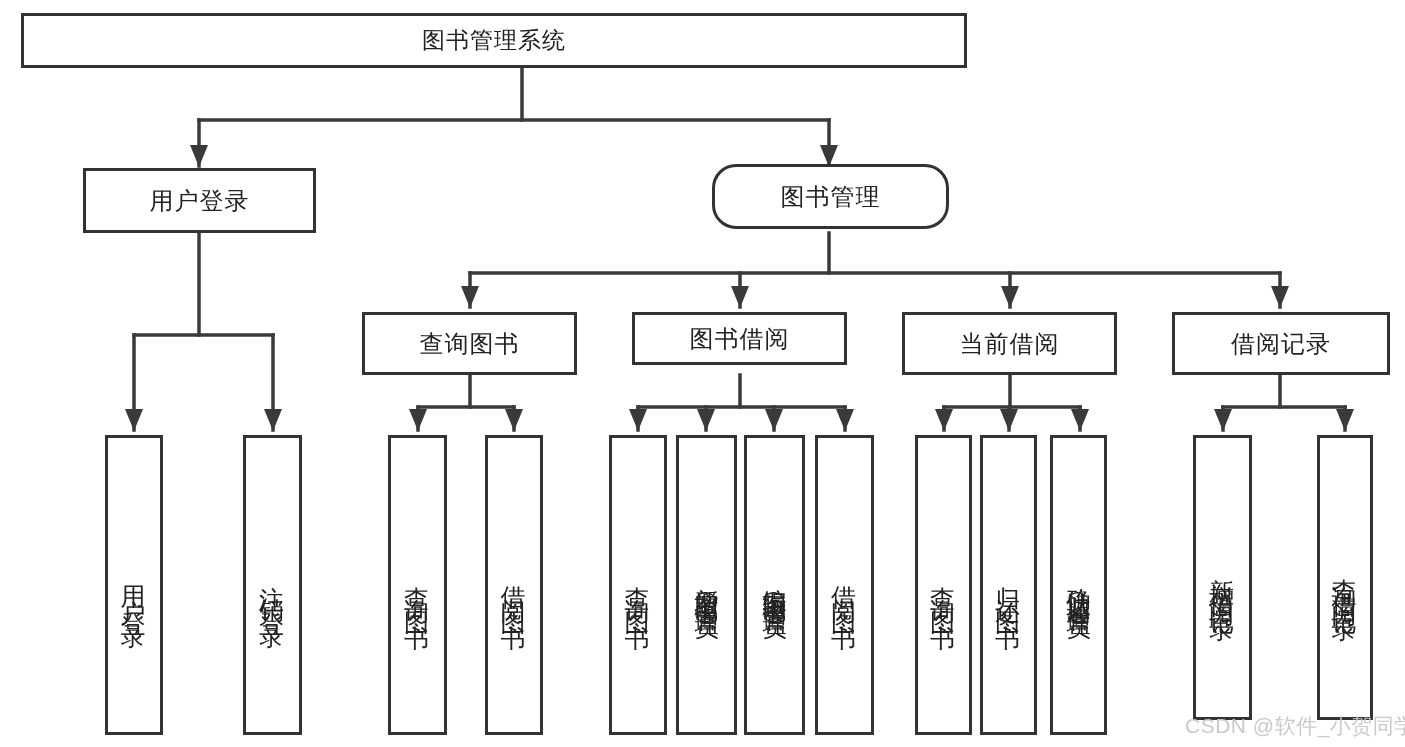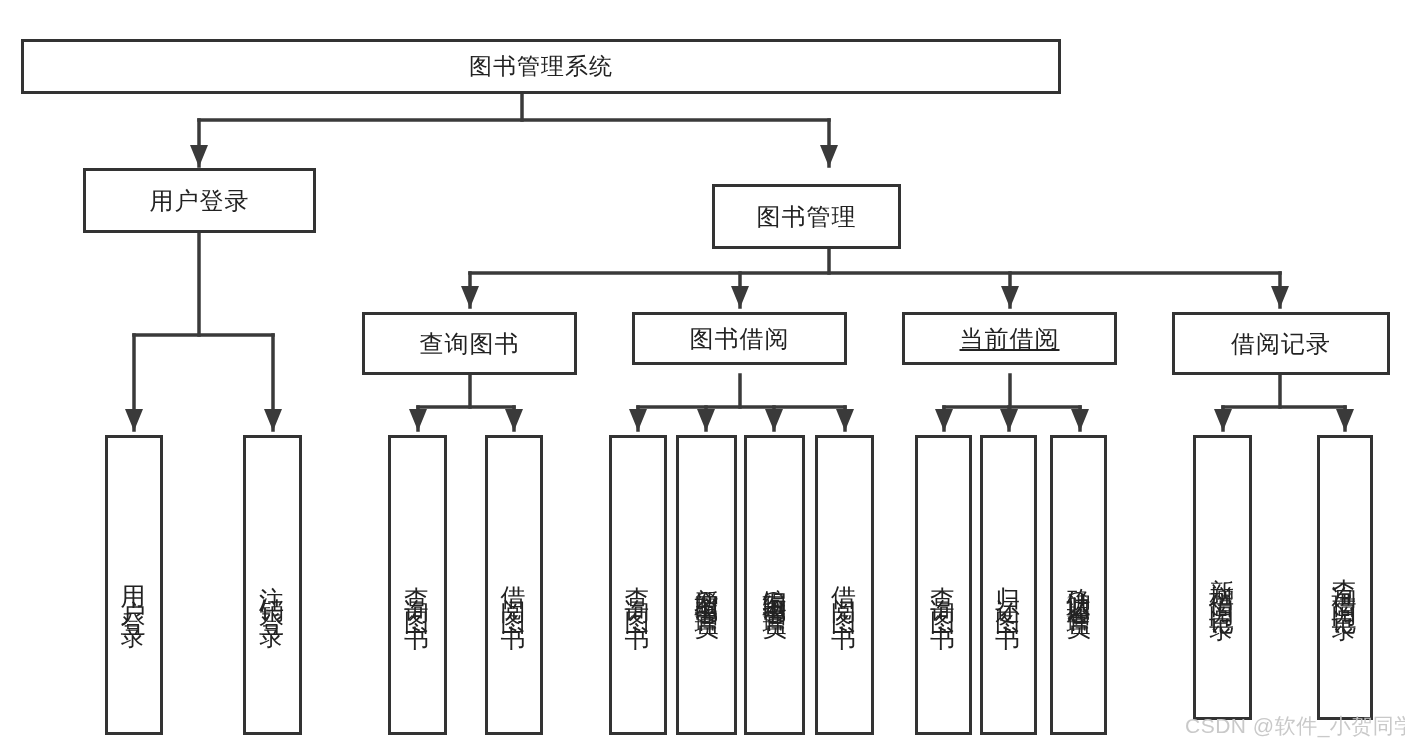--- a/index.html
+++ b/index.html
@@ -100,28 +100,28 @@
       <path d="M1009,407 V430" marker-end="url(#arrow)"></path>
       <path d="M1080,407 V430" marker-end="url(#arrow)"></path>
 
       <path d="M1280,375 V407"></path>
       <path d="M1223,407 H1345"></path>
       <path d="M1223,407 V430" marker-end="url(#arrow)"></path>
       <path d="M1345,407 V430" marker-end="url(#arrow)"></path>
     </g>
   </svg>
 
-  <div class="box hbox root" style="left:21px; top:13px; width:1040px; height:55px;margin-top:26px;">图书管理系统</div>
+  <div class="box hbox root" style="left:21px; top:13px; width:946px; height:55px;">图书管理系统</div>
 
   <div class="box hbox" style="left:83px; top:168px; width:233px; height:65px;">用户登录</div>
-  <div class="box hbox" style="left:712px; top:184px; width:189px; height:65px;">图书管理</div>
+  <div class="box hbox" style="left:712px; top:164px; width:237px; height:65px;border-radius:24px;">图书管理</div>
 
   <div class="box hbox" style="left:362px; top:312px; width:215px; height:63px;">查询图书</div>
   <div class="box hbox" style="left:632px; top:312px; width:215px; height:53px;">图书借阅</div>
-  <div class="box hbox" style="left:902px; top:312px; width:215px; height:53px;text-decoration:underline;">当前借阅</div>
+  <div class="box hbox" style="left:902px; top:312px; width:215px; height:63px;">当前借阅</div>
   <div class="box hbox" style="left:1172px; top:312px; width:218px; height:63px;">借阅记录</div>
 
   <div class="box vbox" style="left:105px; top:435px; width:58px; height:300px;">
     <span>用户登录</span>
   </div>
   <div class="box vbox" style="left:243px; top:435px; width:59px; height:300px;">
     <span>注销登录</span>
   </div>
 
   <div class="box vbox" style="left:388px; top:435px; width:59px; height:300px;">

